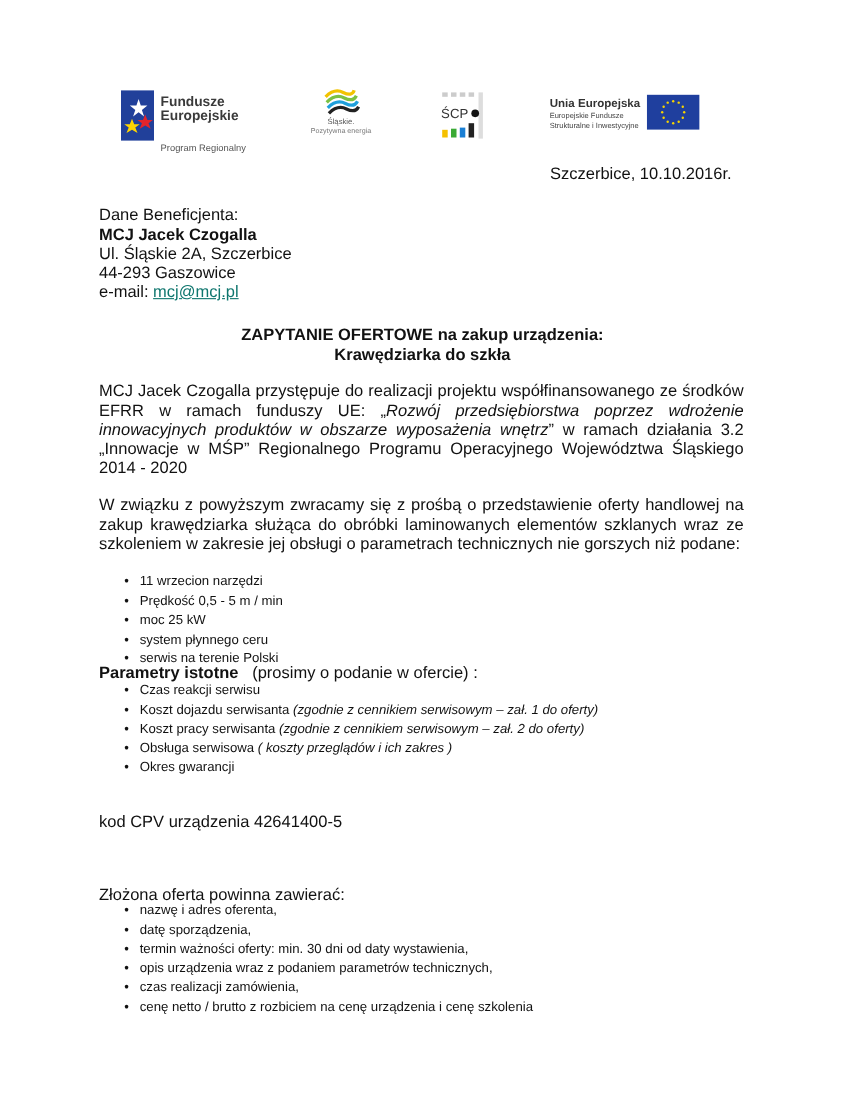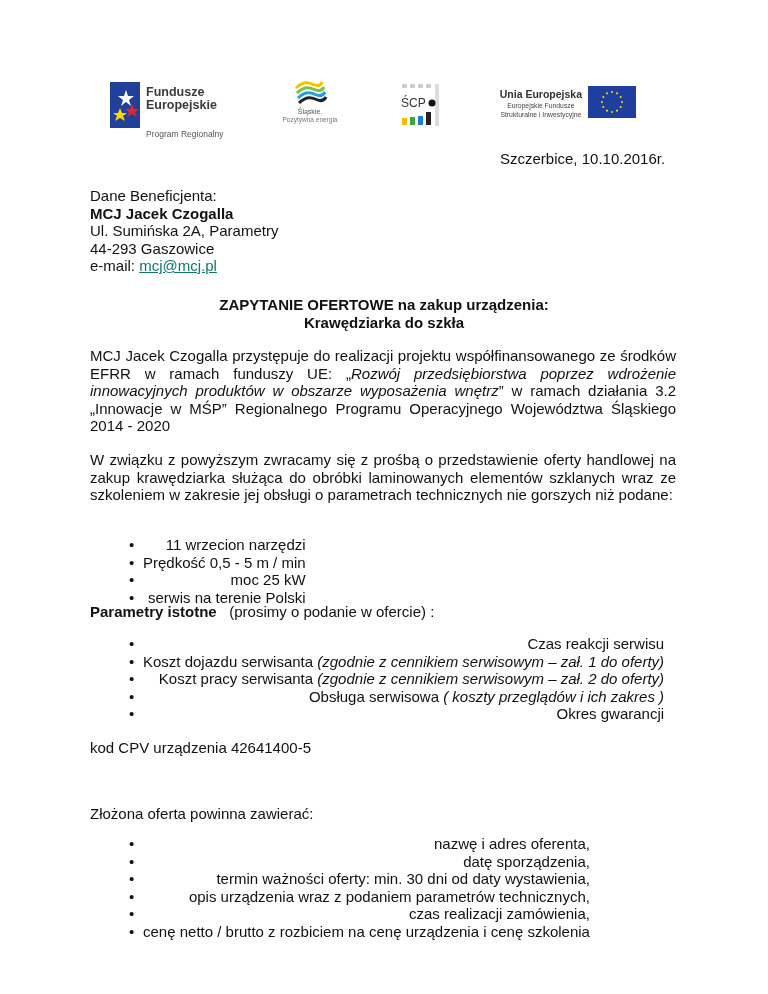--- a/index.html
+++ b/index.html
@@ -16,40 +16,40 @@
   .fe-sub { font-size: 8.5px; font-weight: normal; color: #555; display: block; margin-top: 16px; }
 
   .sl { left: 270px; top: 2px; width: 80px; height: 50px; text-align: center; }
   .sl svg { display: block; margin: 0 auto; }
   .sl-name { font-size: 7px; color: #555; line-height: 8px; display:block; }
   .sl-sub { font-size: 6.5px; color: #777; line-height: 8px; display:block; }
 
   .scp { left: 400px; top: 4px; width: 42px; height: 46px; }
 
   .ue { left: 488px; top: 4px; width: 150px; height: 46px; }
-  .ue-text { position: absolute; right: 56px; top: 6px; text-align: center; white-space: nowrap; }
+  .ue-text { position: absolute; right: 56px; top: 6px; text-align: left; white-space: nowrap; }
   .ue-title { font-size: 10.5px; font-weight: bold; color: #333; display:block; line-height: 13px; }
   .ue-sub { font-size: 6.8px; color: #444; display:block; line-height: 9px; }
   .ue-flag { position: absolute; left: 100px; top: 4px; width: 48px; height: 32px; }
 
   
   .t { position: absolute; font-size: 15px; line-height: 17.5px; white-space: nowrap; }
   .date { left: 500px; top: 150px; }
   .ben { left: 90px; top: 187px; }
   .ben b { font-weight: bold; }
   .email-link { color: #0f766e; text-decoration: underline; }
 
   .title { position: absolute; left: 0; width: 768px; top: 296px; text-align: center; font-weight: bold; font-size: 15px; line-height: 17.5px; }
 
   .para { position: absolute; left: 90px; width: 586px; font-size: 15px; line-height: 17.5px; text-align: justify; }
   .para i { font-style: italic; }
   .p1 { top: 347px; }
   .p2 { top: 451px; }
 
-  ul.bl { list-style: none; margin: 16px; padding: 0; position: absolute; left: 90px; font-size: 15px; line-height: 17.5px; text-align: right; }
+  ul.bl { list-style: none; margin: 0; padding: 0; position: absolute; left: 90px; font-size: 12px; line-height: 17.5px; }
   ul.bl li { position: relative; padding-left: 37px; white-space: nowrap; }
   ul.bl li::before { content: "\2022"; position: absolute; left: 23px; top: 0; }
   .l1 { top: 520px; }
   .l2 { top: 619px; }
   .l3 { top: 819px; }
 
   .param-h { left: 90px; top: 603px; }
   .cpv { left: 90px; top: 739px; }
   .kryt { left: 90px; top: 773px; }
   .zlo { left: 90px; top: 805px; }
@@ -125,38 +125,39 @@
         </g>
       </svg>
     </div>
   </div>
 
   <div class="t date">Szczerbice, 10.10.2016r.</div>
 
   <div class="t ben">
     <div>Dane Beneficjenta:</div>
     <div><b>MCJ Jacek Czogalla</b></div>
-    <div>Ul. Sumińska 2A, Parametry</div>
+    <div>Ul. Śląskie 2A, Szczerbice</div>
     <div>44-293 Gaszowice</div>
     <div><span>e-mail: </span><a class="email-link">mcj@mcj.pl</a></div>
   </div>
 
   <div class="title">
     <div>ZAPYTANIE OFERTOWE na zakup urządzenia:</div>
     <div>Krawędziarka do szkła</div>
   </div>
 
   <div class="para p1"><span>MCJ Jacek Czogalla przystępuje do realizacji projektu współfinansowanego ze środków EFRR w ramach funduszy UE: „</span><i>Rozwój przedsiębiorstwa poprzez wdrożenie innowacyjnych produktów w obszarze wyposażenia wnętrz</i><span>” w ramach działania 3.2 „Innowacje w MŚP” Regionalnego Programu Operacyjnego Województwa Śląskiego 2014 - 2020</span></div>
 
   <div class="para p2">W związku z powyższym zwracamy się z prośbą o przedstawienie oferty handlowej na zakup  krawędziarka służąca do obróbki laminowanych elementów szklanych wraz ze szkoleniem w zakresie jej obsługi o parametrach technicznych nie gorszych niż podane:</div>
 
   <ul class="bl l1">
     <li>11 wrzecion narzędzi</li>
     <li>Prędkość 0,5 - 5 m / min</li>
     <li>moc 25 kW</li>
+    <li>system płynnego ceru</li>
     <li>serwis na terenie Polski</li>
   </ul>
 
   <div class="t param-h"><b>Parametry istotne</b><span style="white-space:pre">   (prosimy o podanie w ofercie) :</span></div>
   <ul class="bl l2">
     <li><span>Czas reakcji serwisu</span></li>
     <li><span>Koszt dojazdu serwisanta </span><i>(zgodnie z cennikiem serwisowym – zał. 1 do oferty)</i></li>
     <li><span>Koszt pracy serwisanta </span><i>(zgodnie z cennikiem serwisowym – zał. 2 do oferty)</i></li>
     <li><span>Obsługa serwisowa </span><i>( koszty przeglądów i ich zakres )</i></li>
     <li><span>Okres gwarancji</span></li>

